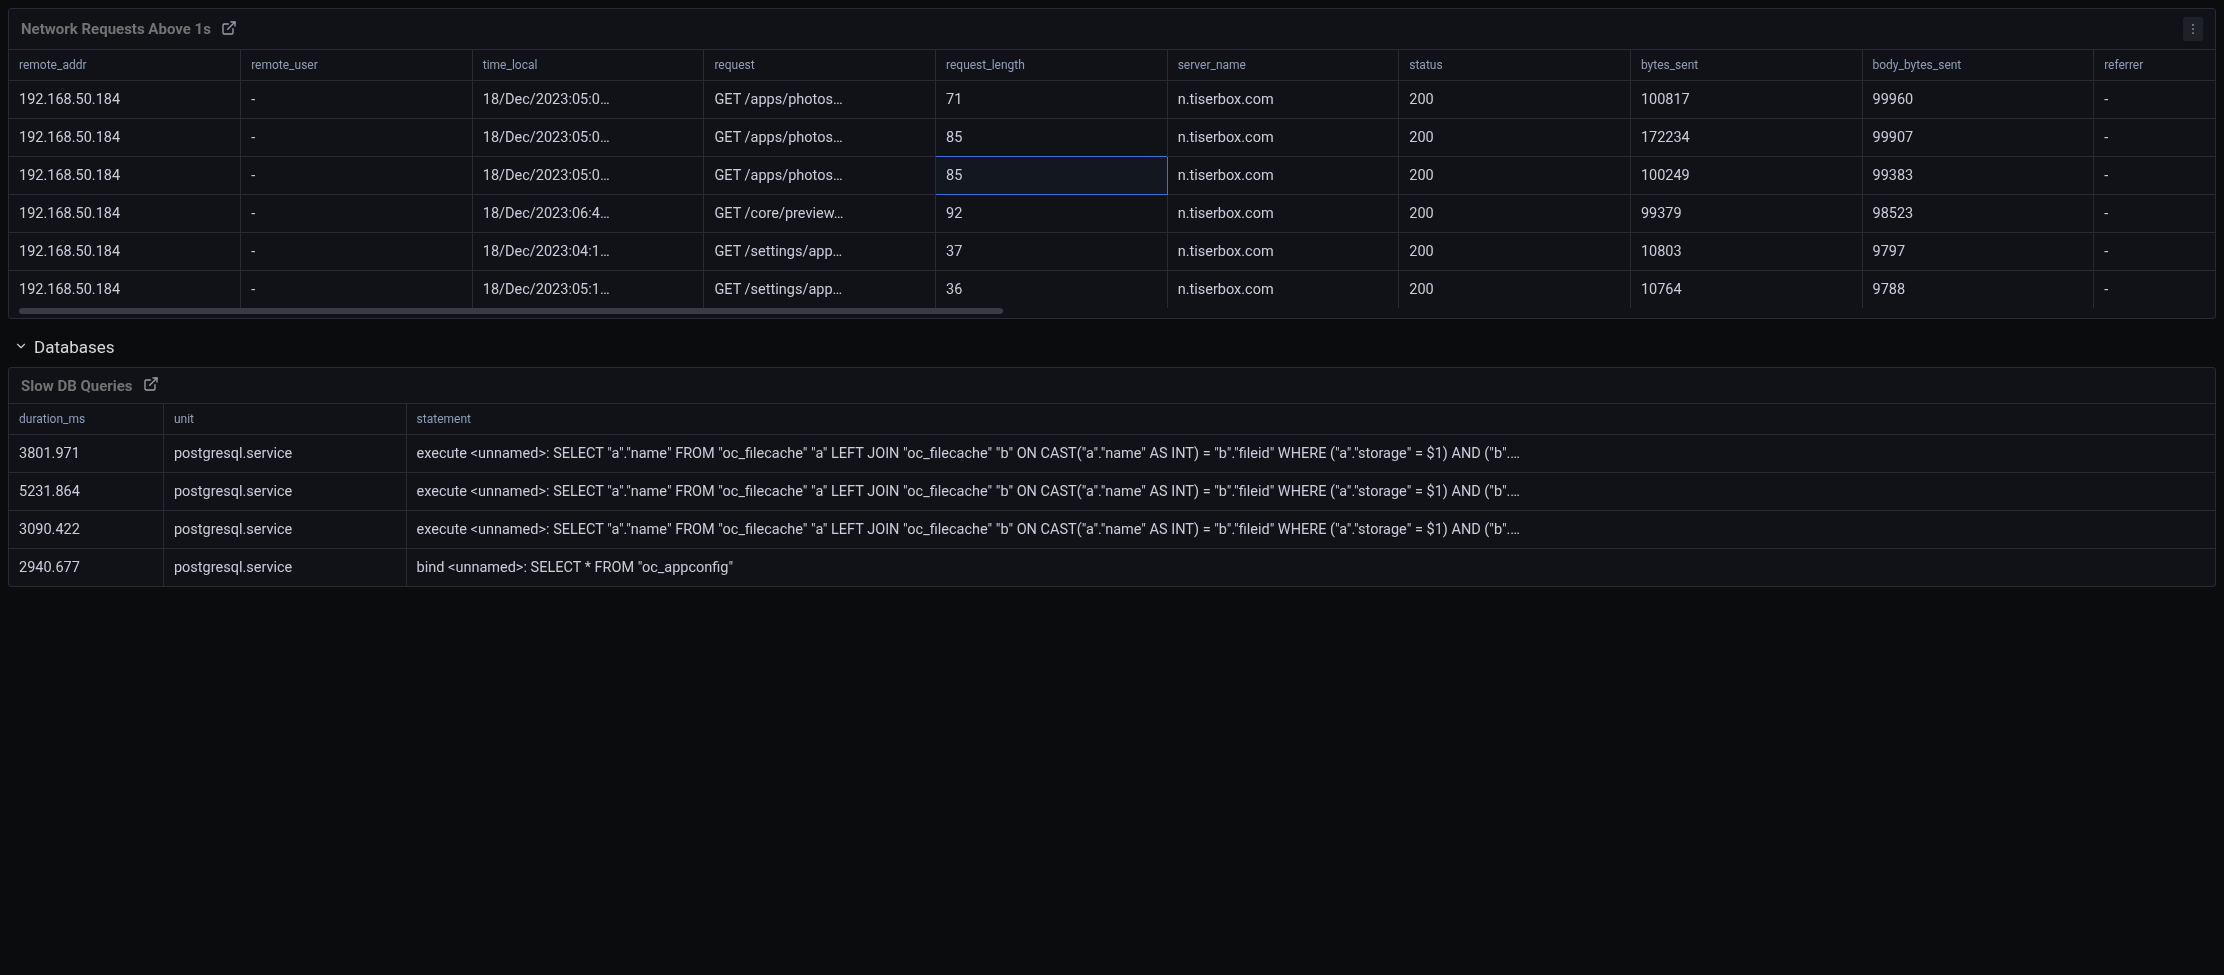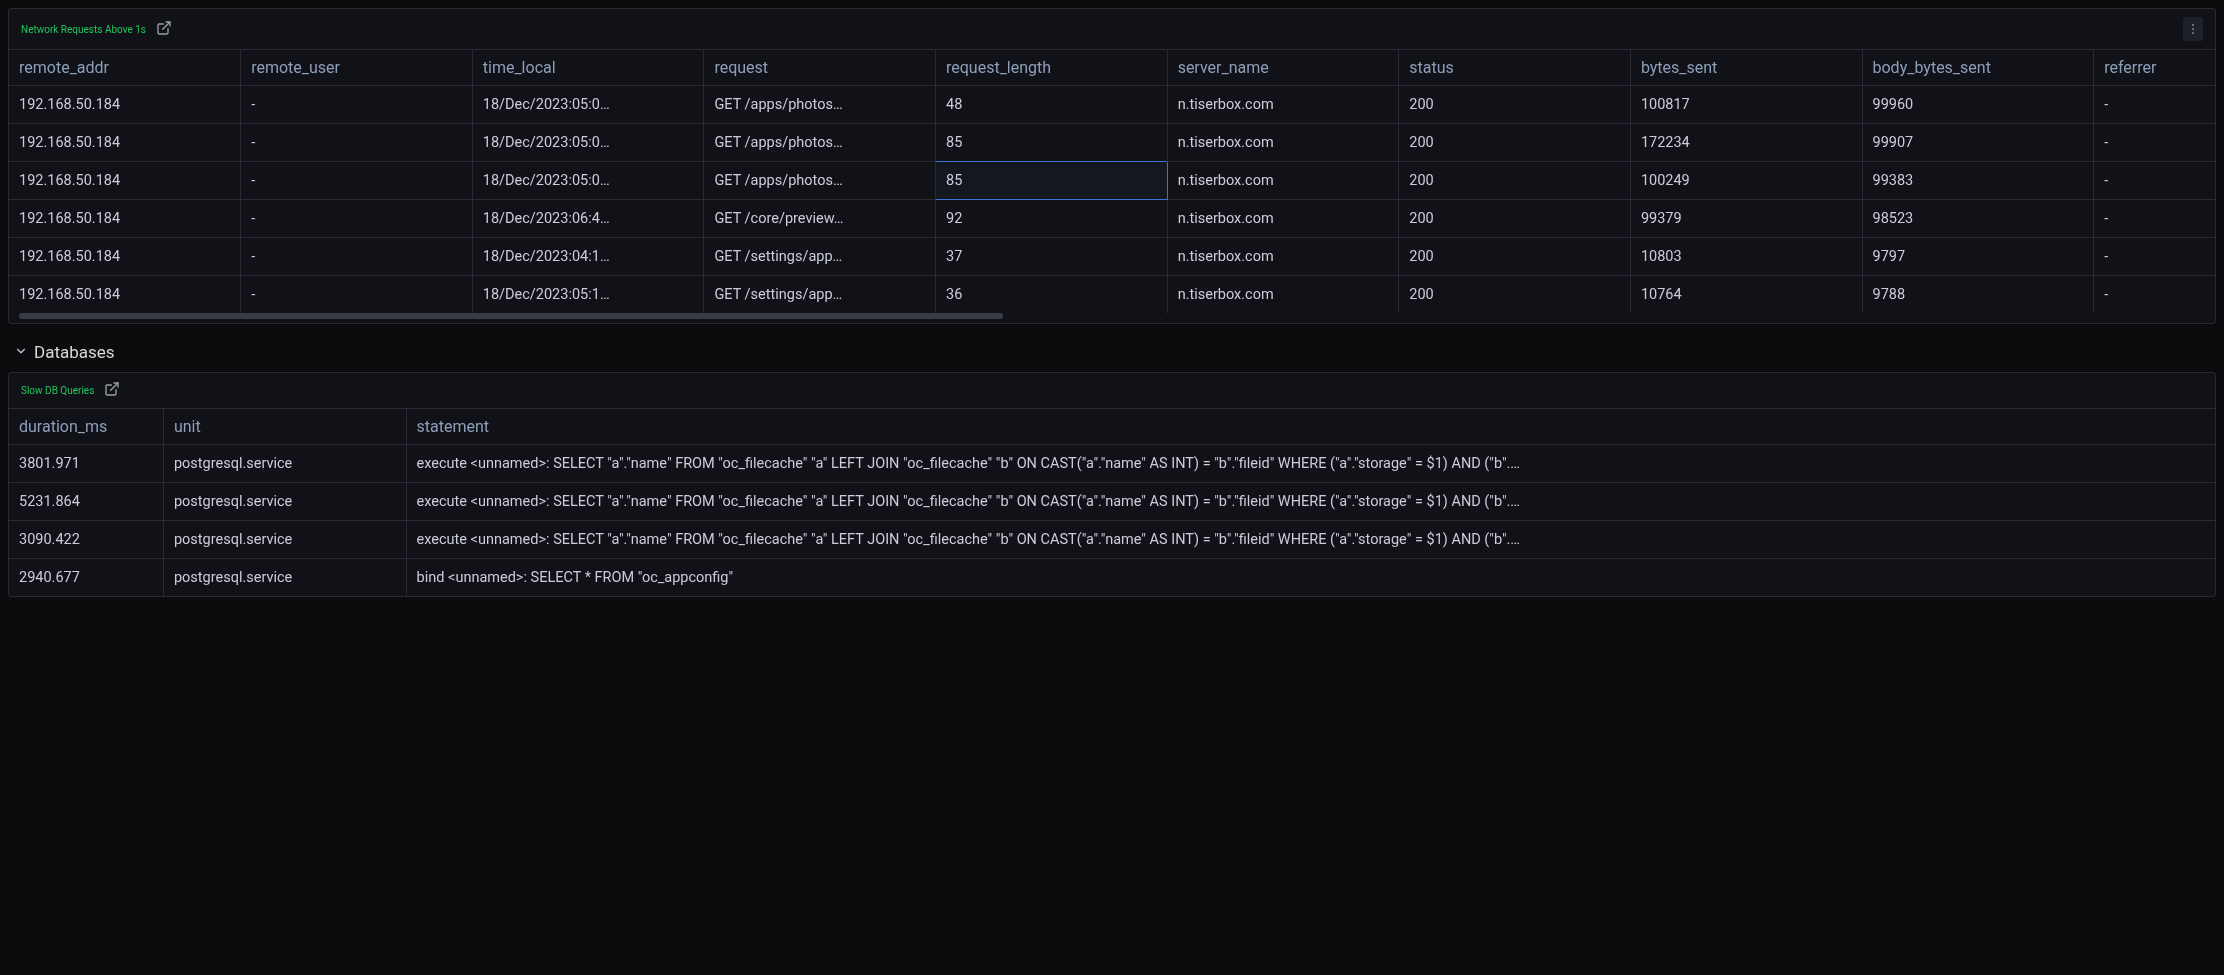--- a/index.html
+++ b/index.html
@@ -26,23 +26,23 @@
       align-items: center;
       justify-content: space-between;
       padding: 8px 12px;
     }
     .panel-title-group {
       display: flex;
       align-items: center;
       gap: 10px;
     }
     .panel-title {
-      color: #22c55e;
-      font-size: 10px;
-      font-weight: 400;
+      color: #737373;
+      font-size: 15px;
+      font-weight: 700;
     }
     .external-link-icon {
       width: 16px;
       height: 16px;
       color: #9da0a8;
       cursor: pointer;
     }
     .panel-menu {
       width: 20px;
       height: 24px;
@@ -62,21 +62,21 @@
       width: 100%;
       border-collapse: collapse;
       table-layout: fixed;
     }
     th {
       text-align: left;
       padding: 8px 10px;
       font-weight: 400;
       color: #8e9fbc;
       border-top: 1px solid #2a2a35;
-      font-size: 16px;
+      font-size: 12px;
       white-space: nowrap;
       overflow: hidden;
       text-overflow: ellipsis;
     }
     td {
       padding: 10px 10px;
       border-top: 1px solid #2a2a35;
       border-right: 1px solid #2a2a35;
       color: #ccccdc;
       font-size: 14.5px;
@@ -183,21 +183,21 @@
           <th>body_bytes_sent</th>
           <th>referrer</th>
         </tr>
       </thead>
       <tbody id="network-tbody">
           <tr>
             <td>192.168.50.184</td>
             <td>-</td>
             <td>18/Dec/2023:05:0…</td>
             <td>GET /apps/photos…</td>
-            <td>48</td>
+            <td>71</td>
             <td>n.tiserbox.com</td>
             <td>200</td>
             <td>100817</td>
             <td>99960</td>
             <td>-</td>
           </tr>
           <tr>
             <td>192.168.50.184</td>
             <td>-</td>
             <td>18/Dec/2023:05:0…</td>

